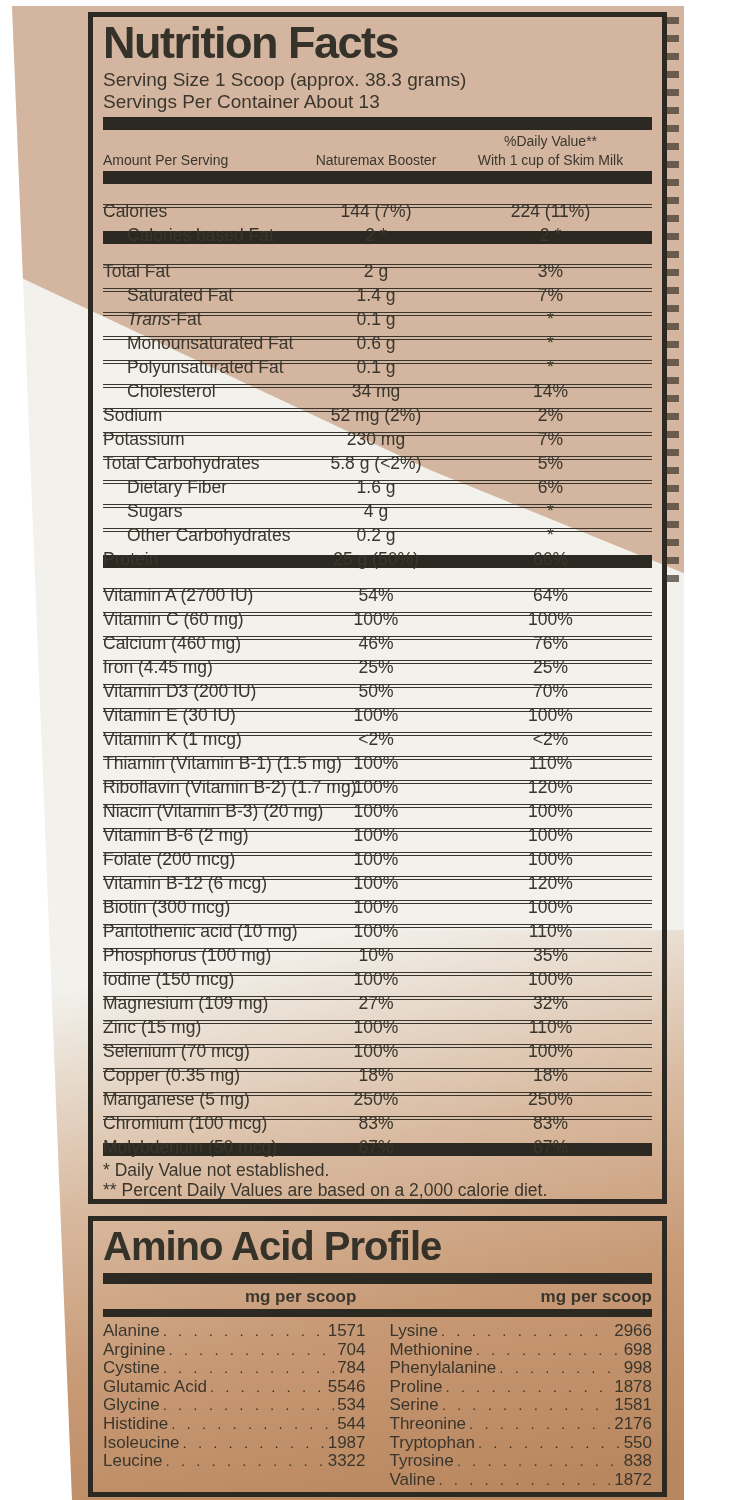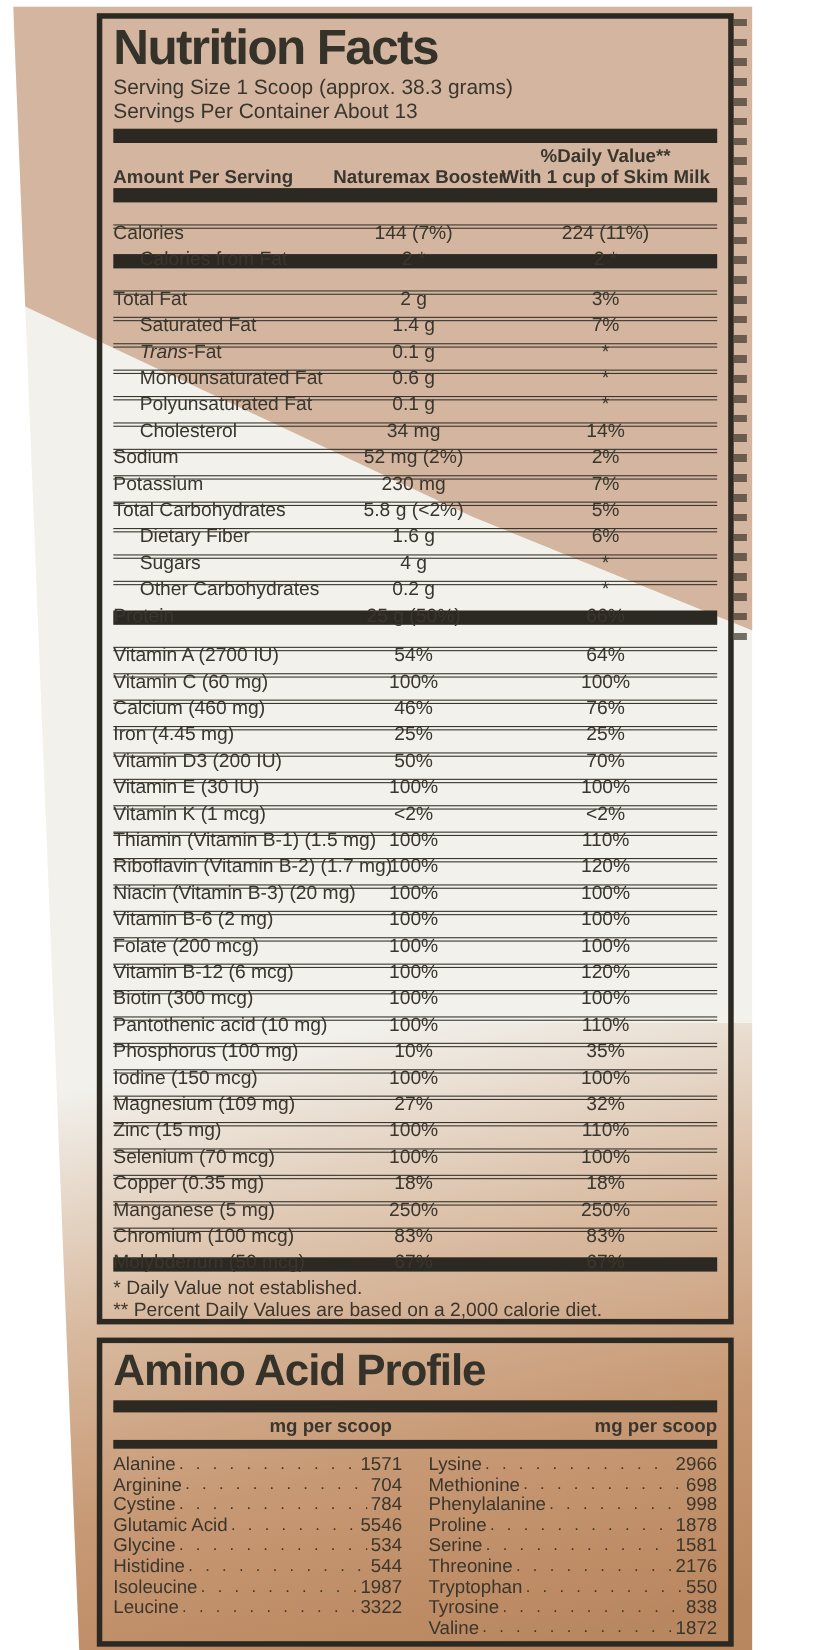--- a/index.html
+++ b/index.html
@@ -21,21 +21,21 @@
                     rgba(58,48,38,.85) 5px 12px, rgba(58,48,38,0) 12px 18px);}
   .box{position:absolute;left:88px;width:579px;border:5px solid var(--ink);
        box-sizing:border-box;padding:0 10px;overflow:hidden;}
   .facts{top:12px;height:1192px;}
   .amino{top:1216px;height:281px;}
   .title{font-size:45px;line-height:46px;font-weight:bold;letter-spacing:-1.5px;margin:3px 0 3px;color:#35322a;}
   .line{font-size:19px;line-height:22px;}
   .thickbar{height:13px;background:var(--ink);}
   .bar-after-serving{margin-top:4px;}
   .hdr{display:grid;grid-template-columns:200px 146px 1fr;align-items:end;height:40px;padding-bottom:1px;}
-  .h1c,.h2c,.h3c{font-weight:bold;font-size:17px;line-height:19px;white-space:nowrap;}
+  .h1c,.h2c,.h3c{font-weight:normal;font-size:14px;line-height:19px;white-space:nowrap;}
   .h2c{text-align:center;}
   .h3c{text-align:center;}
   .h3c span{display:block;}
   .nrow{display:grid;grid-template-columns:200px 146px 1fr;height:24px;line-height:19px;
         padding-top:18px;border-bottom:4px double var(--text);font-size:17.5px;box-sizing:border-box;}
   .nrow.last{border-bottom:none;height:23px;}
   .lbl{white-space:nowrap;}
   .lbl.ind{padding-left:24px;}
   .v1,.v2{text-align:center;white-space:nowrap;}
   .foot{font-size:17.5px;line-height:20px;}
@@ -75,21 +75,21 @@
         </span>
       </div>
       <div class="thickbar"></div>
       <div id="nrows">
           <div class="nrow">
             <span class="lbl">Calories</span>
             <span class="v1">144 (7%)</span>
             <span class="v2">224 (11%)</span>
           </div>
           <div class="nrow last">
-            <span class="lbl ind">Calories from Fat</span>
+            <span class="lbl ind">Calories based Fat</span>
             <span class="v1">2 *</span>
             <span class="v2">2 *</span>
           </div>
           <div class="thickbar"></div>
           <div class="nrow">
             <span class="lbl">Total Fat</span>
             <span class="v1">2 g</span>
             <span class="v2">3%</span>
           </div>
           <div class="nrow">

